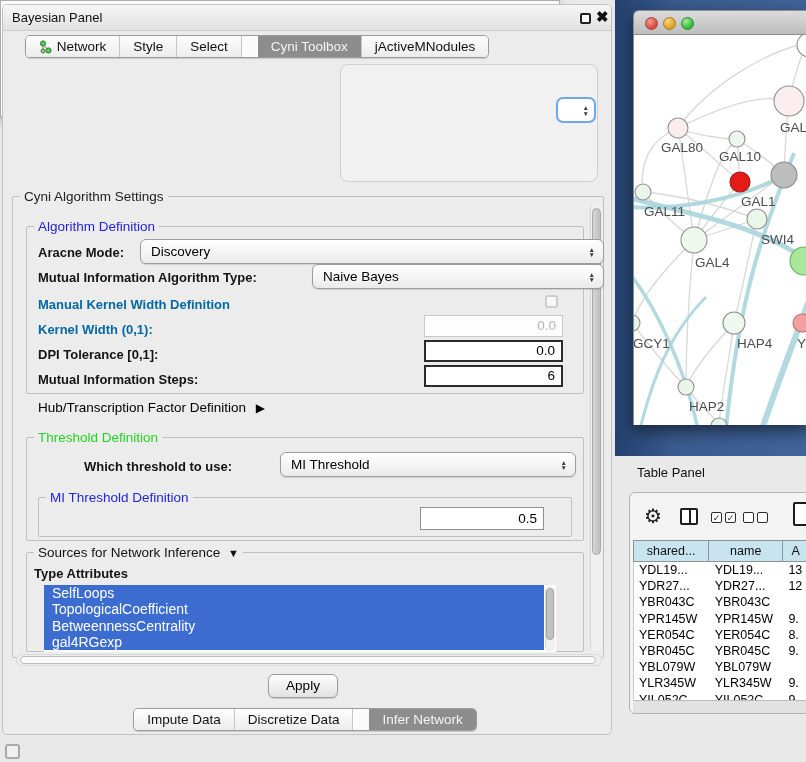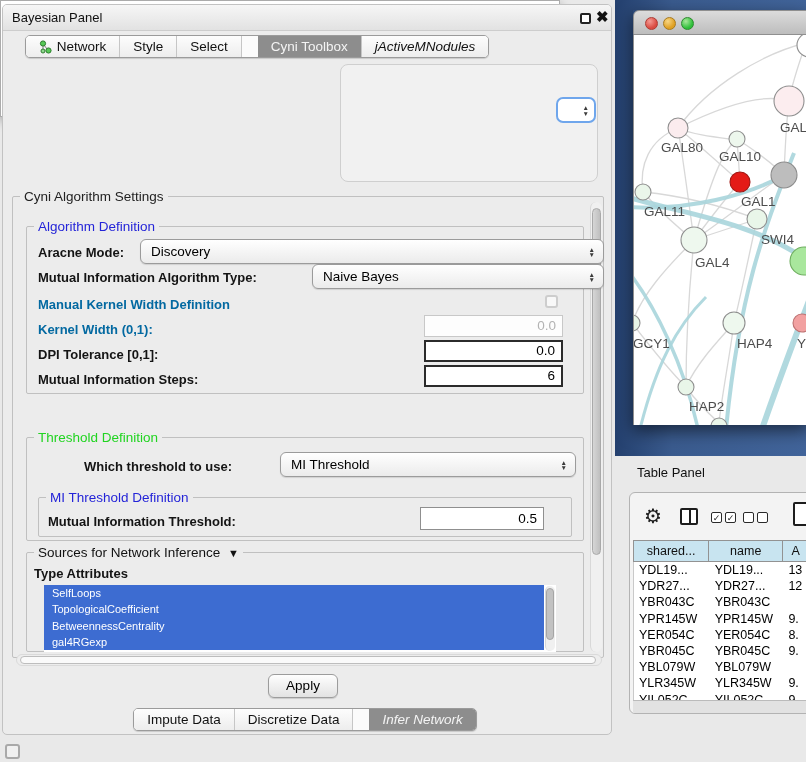--- a/index.html
+++ b/index.html
@@ -20,21 +20,21 @@
 
   
   .tabwrap { left:0; width:610px; display:flex; justify-content:center; }
   #top-tabs { top:35px; padding-right:96px; }
   #bottom-tabs { top:708px; }
   .tabset { display:inline-flex; border:1px solid #9b9b9b; border-radius:5px; overflow:hidden;
             background:#fbfbfb; height:23px; box-shadow:0 1px 1px rgba(0,0,0,0.15); }
   .tab { padding:0 13px; font-size:13.5px; line-height:22px; color:#111;
          border-right:1px solid #c6c6c6; background:linear-gradient(#fdfdfd,#ededed);
          display:flex; align-items:center; gap:5px; white-space:nowrap; }
-  .tab:last-child { border-right:none;font-style:italic; }
+  .tab:last-child { border-right:none; }
   .tab.selected { background:#8d8d8d; color:#f4f4f4;margin-left:16px; }
 
   
   #dd { left:18px; top:56px; width:560px; height:117px; background:#ffffff;
         border:1px solid #ababab; box-shadow:0 4px 10px rgba(0,0,0,0.35); z-index:50; }
   #dd-placeholder { text-align:center; color:#b9b9b9; font-size:13.5px; height:18px; line-height:18px; }
   .dd-item { font-size:13.5px; height:16.3px; line-height:16.3px; padding-left:3px; color:#000; }
   .dd-item.selected { font-weight:bold; }
 
   
@@ -63,21 +63,21 @@
   .checkbox { width:13px; height:13px; border:2px solid #cdcdcd; border-radius:3px; background:#f8f8f8; }
 
   
   .vtrack { background:#f0f0f0; border-left:1px solid #d8d8d8; border-radius:6px; }
   .vthumb { background:linear-gradient(90deg,#d6d6d6,#bfbfbf); border:1px solid #a9a9a9; border-radius:5px; }
   .htrack { background:#ededed; border:1px solid #dadada; border-radius:6px; }
   .hthumb { background:#fafafa; border:1px solid #bdbdbd; border-radius:4px; }
 
   
   #attr-list { left:44px; top:585px; width:512px; height:67px; background:#fff; overflow:hidden; }
-  .attr-item { height:16.3px; line-height:16.3px; font-size:11px; color:#fff;
+  .attr-item { height:16.3px; line-height:16.3px; font-size:14px; color:#fff;
                background:#3d6cd1; padding-left:8px; margin-right:12px; }
   #attr-vtrack { left:545px; top:586px; width:10px; height:65px; }
   #attr-vthumb { left:546px; top:588px; width:8px; height:52px; background:#c2c2c2; border:1px solid #a5a5a5; border-radius:4px; }
 
   #apply-btn { left:268px; top:674px; width:70px; height:24px; border:1px solid #9c9c9c; border-radius:6px;
                background:linear-gradient(#fefefe,#e2e2e2); font-size:13.5px; text-align:center; line-height:22px;
                box-shadow:0 1px 1px rgba(0,0,0,0.15); }
 
   
   #desktop { left:615px; top:0; width:191px; height:456px;
@@ -348,36 +348,39 @@
 
   <div class="lbl disabled abs" style="left:38px; top:322px;">Kernel Width (0,1):</div>
   <div class="field disabled abs" style="left:424px; top:315px; width:139px; height:22px; line-height:20px;">0.0</div>
 
   <div class="lbl abs" style="left:38px; top:347px;">DPI Tolerance [0,1]:</div>
   <div class="field strong abs" style="left:424px; top:340px; width:139px; height:22px; line-height:18px;">0.0</div>
 
   <div class="lbl abs" style="left:38px; top:372px;">Mutual Information Steps:</div>
   <div class="field strong abs" style="left:424px; top:365px; width:139px; height:22px; line-height:18px;">6</div>
 
+  <div class="abs" style="left:38px; top:400px; font-size:13.5px; color:#000;">
+    <span>Hub/Transcription Factor Definition</span>
+    <span style="font-size:12px; margin-left:6px;">▶</span>
+  </div>
 
   <div class="group abs" style="left:26px; top:437px; width:558px; height:104px;"></div>
   <div class="group-label abs" style="left:34px; top:430px; color:#21d421;">Threshold Definition</div>
 
   <div class="lbl abs" style="left:84px; top:459px;">Which threshold to use:</div>
   <div class="combo abs" style="left:236px; top:452px; width:296px; height:25px;">
     <span>MI Threshold</span>
     <span class="stepper">
         <span>▲</span>
         <span>▼</span>
       </span>
   </div>
 
   <div class="group abs" style="left:38px; top:497px; width:534px; height:40px;"></div>
   <div class="group-label abs" style="left:46px; top:490px; color:#2424d8;">MI Threshold Definition</div>
-  <div class="lbl abs" style="left:48px; top:514px;">Mutual Information Threshold:</div>
   <div class="field abs" style="left:420px; top:507px; width:124px; height:23px; line-height:21px;text-align:right;">0.5</div>
 
   <div class="group abs" style="left:26px; top:552px; width:558px; height:100px;"></div>
   <div class="group-label abs" style="left:34px; top:545px; color:#111;">
     <span>Sources for Network Inference</span>
     <span style="font-size:11px; margin-left:4px;">▼</span>
   </div>
   <div class="lbl abs" style="left:34px; top:566px;">Type Attributes</div>
   <div id="attr-list" class="abs">
       <div class="attr-item">SelfLoops</div>

